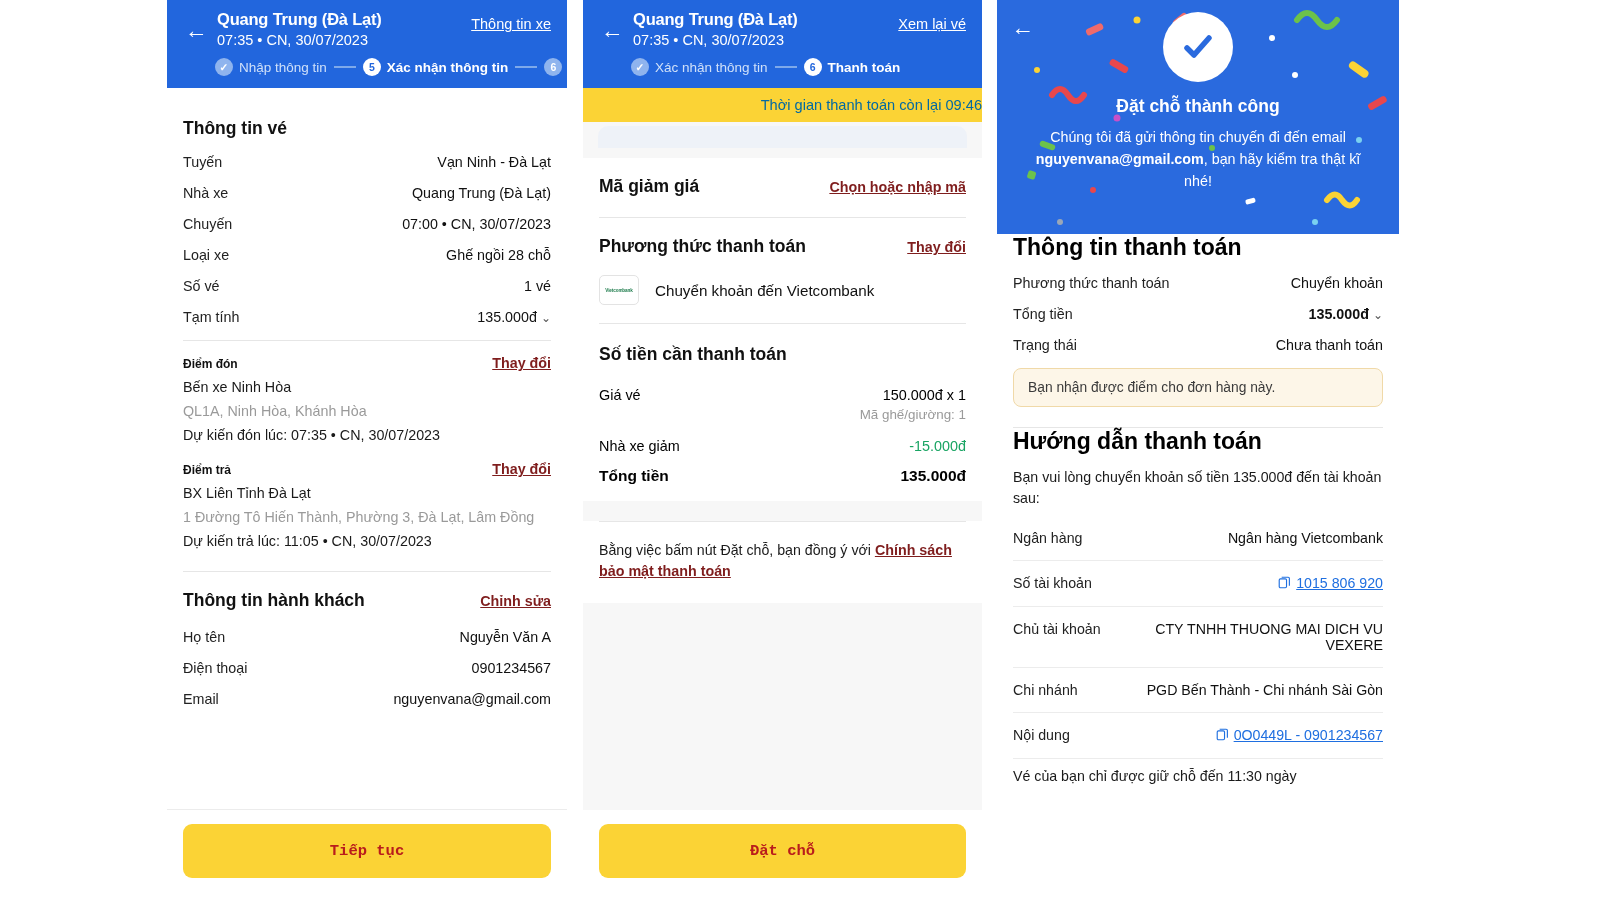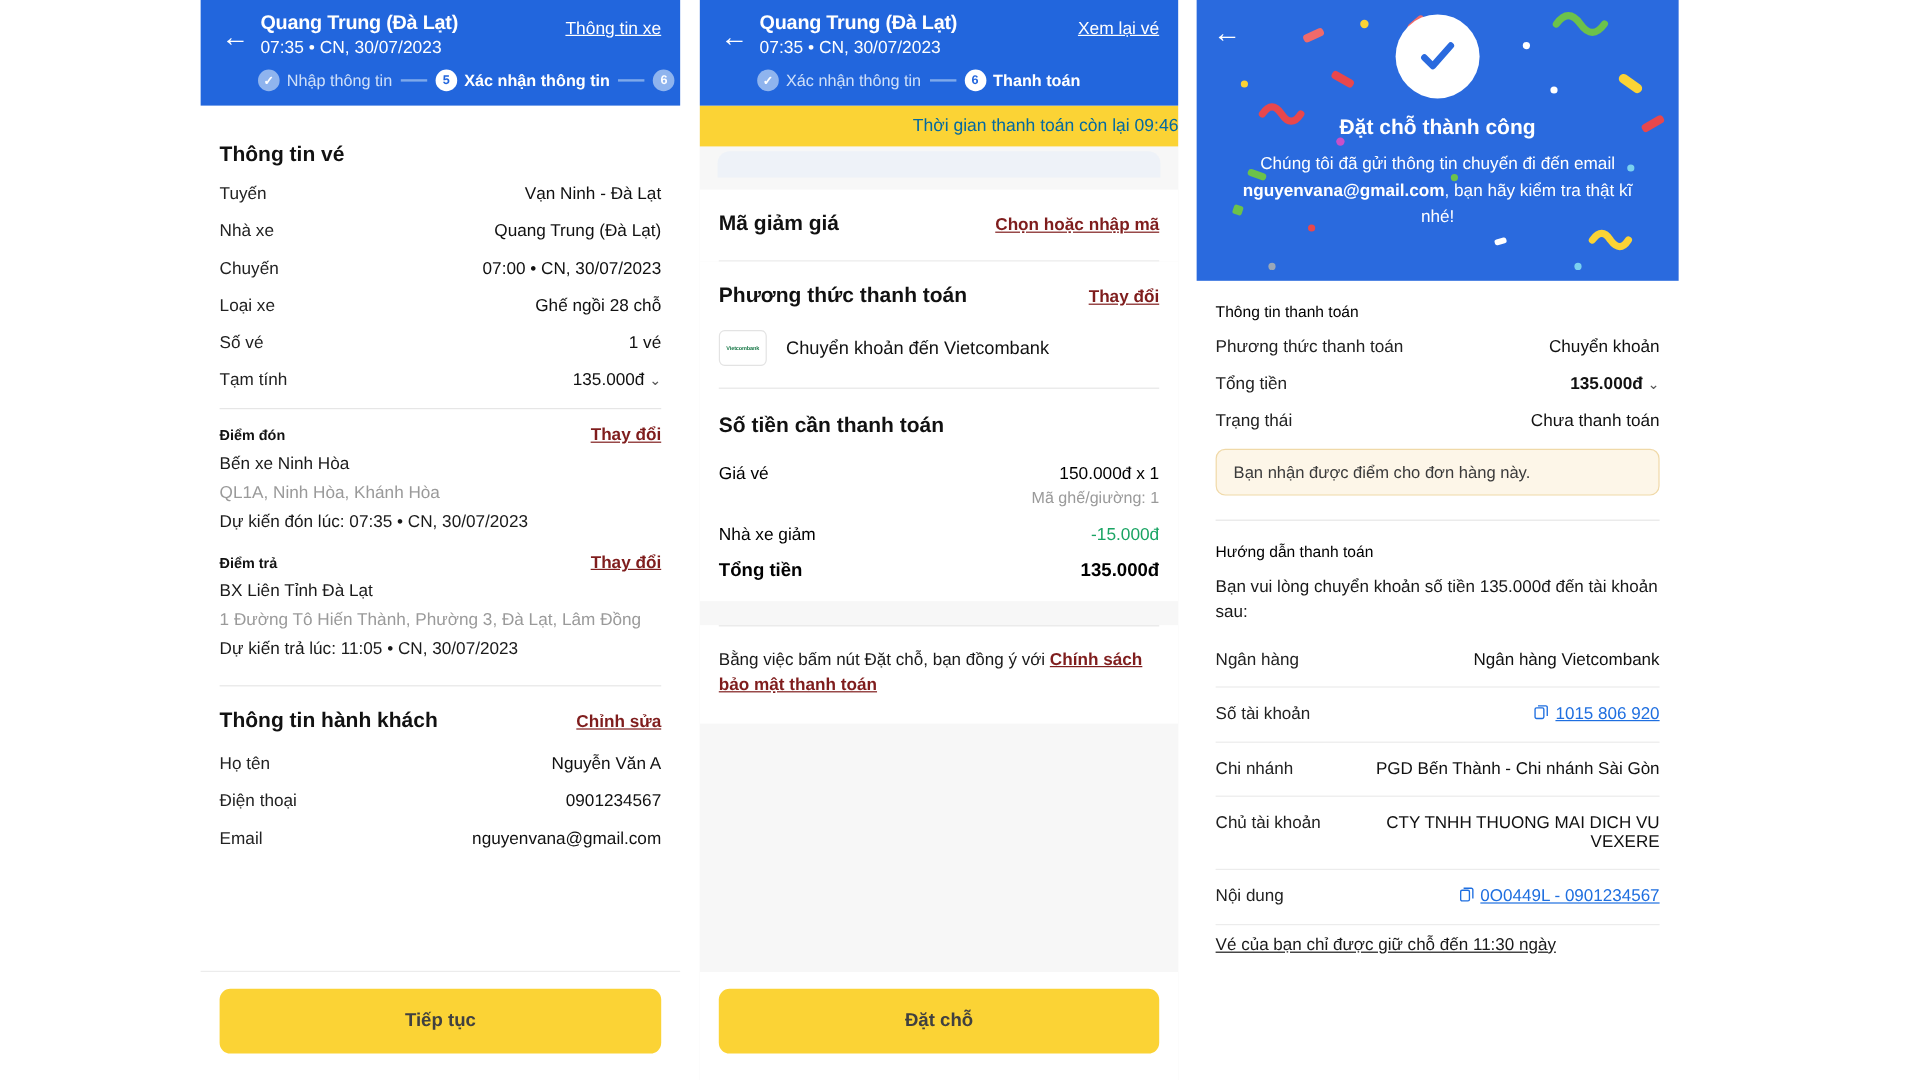--- a/index.html
+++ b/index.html
@@ -59,22 +59,22 @@
   .p1-title { margin-top: 30px; }
   .p1-rows { margin-top: 15px; }
   .p1-rows .row { margin-bottom: 15px; }
   .blk-hdr { display: flex; justify-content: space-between; align-items: baseline; }
   .blk-name { font-size: 12px; font-weight: bold; color: #111; }
   .blk-line { font-size: 14.3px; color: #1a1a1a; margin-top: 8px; }
   .blk-line.sub { color: #9a9a9a; }
   .foot-bar { position: absolute; left: 0; right: 0; bottom: 0; background: #fff; padding: 14px 16px 22px; border-top: 1px solid #ececec; }
   .cta {
     width: 100%; height: 54px; border: none; border-radius: 9px;
-    background: #fbd335; color: #404040; font-size: 15.5px; font-weight: bold;
-    font-family: Liberation Sans, sans-serif; cursor: pointer;
+    background: #fbd335; color: #b91c1c; font-size: 15.5px; font-weight: bold;
+    font-family: Liberation Mono, monospace; cursor: pointer;
   }
 
   
   .timerbar { background: #fbd335; color: #0369a1; text-align: right; font-size: 14.6px; padding: 9px 0; font-weight: normal; }
   .ghost-card { height: 22px; margin: 4px 15px 0; background: #eef2f8; border-radius: 10px 10px 0 0; }
   .p2-card { background: #fff; margin-top: 10px; padding: 18px 16px 0; }
   .p2-card2 { background: #fff; padding: 0 16px 16px; }
   .pm-row { display: flex; align-items: center; margin-top: 18px; padding-bottom: 18px; }
   .bank-logo {
     width: 40px; height: 30px; border: 1px solid #e3e3e3; border-radius: 5px;
@@ -97,37 +97,37 @@
   .check-circle {
     width: 70px; height: 70px; border-radius: 50%; background: #fff;
     margin: 12px auto 0; position: relative; z-index: 3;
     display: flex; align-items: center; justify-content: center;
   }
   .check-circle svg { width: 40px; height: 40px; }
   .succ-title { font-size: 17.5px; font-weight: bold; margin-top: 14px; position: relative; z-index: 3; }
   .succ-sub { font-size: 14.3px; line-height: 1.55; margin-top: 9px; padding: 0 24px; position: relative; z-index: 3; }
   .confetti { position: absolute; z-index: 1; }
   .p3-body { padding: 0 16px; }
-  .p3-title { font-size: 13px; font-weight: normal; margin-top: 18px; }
+  .p3-title { font-size: 23px; font-weight: bold; }
   .p3-rows { margin-top: 14px; }
   .p3-rows .row { margin-bottom: 15px; }
   .red { color: #e8474c; }
   .notice {
     border: 1px solid #f0d9a8; background: #fdf6e8; border-radius: 8px;
     padding: 11px 14px; font-size: 13.8px; color: #3b3b3b; margin-top: 4px;
   }
   .bankrow { display: flex; justify-content: space-between; align-items: flex-start; padding: 14px 0; font-size: 14.2px; }
   .bankrow .lbl { color: #222; flex: 0 0 auto; padding-right: 10px; }
   .bankrow .val { text-align: right; color: #111; }
   .brdr { border-bottom: 1px solid #ececec; }
   .copy-val { color: #1f6fe0; text-decoration: underline; font-weight: normal; }
   .copy-ico { display: inline-block; margin-right: 5px; vertical-align: -1px; }
   .copy-ico svg { width: 13px; height: 13px; }
   .note-title { font-size: 14.4px; color: #111; margin-top: 4px; }
-  .note-text { font-size: 14.2px; color: #1a1a1a; margin-top: 7px; line-height: 1.45; text-decoration: underline; }
+  .note-text { font-size: 14.2px; color: #1a1a1a; margin-top: 7px; line-height: 1.45; }
 </style>
 </head>
 <body>
 
 <div class="stage">
 
   <div class="panel" id="panel1">
     <div class="bluehdr">
       <div class="hdr-row">
         <div class="backarrow">←</div>
@@ -389,27 +389,27 @@
         <span class="lbl">Số tài khoản</span>
         <span class="val">
           <span class="copy-ico"><svg viewBox="0 0 16 16">
                 <rect x="1.5" y="3.5" width="9" height="11" rx="1.5" fill="none" stroke="#1f6fe0" stroke-width="1.4"></rect>
                 <path d="M4.5 1.5 h8 a1.5 1.5 0 0 1 1.5 1.5 v9" fill="none" stroke="#1f6fe0" stroke-width="1.4"></path>
               </svg></span><span class="copy-val">1015 806 920</span>
         </span>
       </div>
 
       <div class="bankrow brdr">
+        <span class="lbl">Chủ tài khoản</span>
+        <span class="val" style="max-width:240px">CTY TNHH THUONG MAI DICH VU VEXERE</span>
+      </div>
+
+      <div class="bankrow brdr">
         <span class="lbl">Chi nhánh</span>
         <span class="val">PGD Bến Thành - Chi nhánh Sài Gòn</span>
-      </div>
-
-      <div class="bankrow brdr">
-        <span class="lbl">Chủ tài khoản</span>
-        <span class="val" style="max-width:240px">CTY TNHH THUONG MAI DICH VU VEXERE</span>
       </div>
 
       <div class="bankrow brdr">
         <span class="lbl">Nội dung</span>
         <span class="val">
           <span class="copy-ico"><svg viewBox="0 0 16 16">
                 <rect x="1.5" y="3.5" width="9" height="11" rx="1.5" fill="none" stroke="#1f6fe0" stroke-width="1.4"></rect>
                 <path d="M4.5 1.5 h8 a1.5 1.5 0 0 1 1.5 1.5 v9" fill="none" stroke="#1f6fe0" stroke-width="1.4"></path>
               </svg></span><span class="copy-val">0O0449L - 0901234567</span>
         </span>

